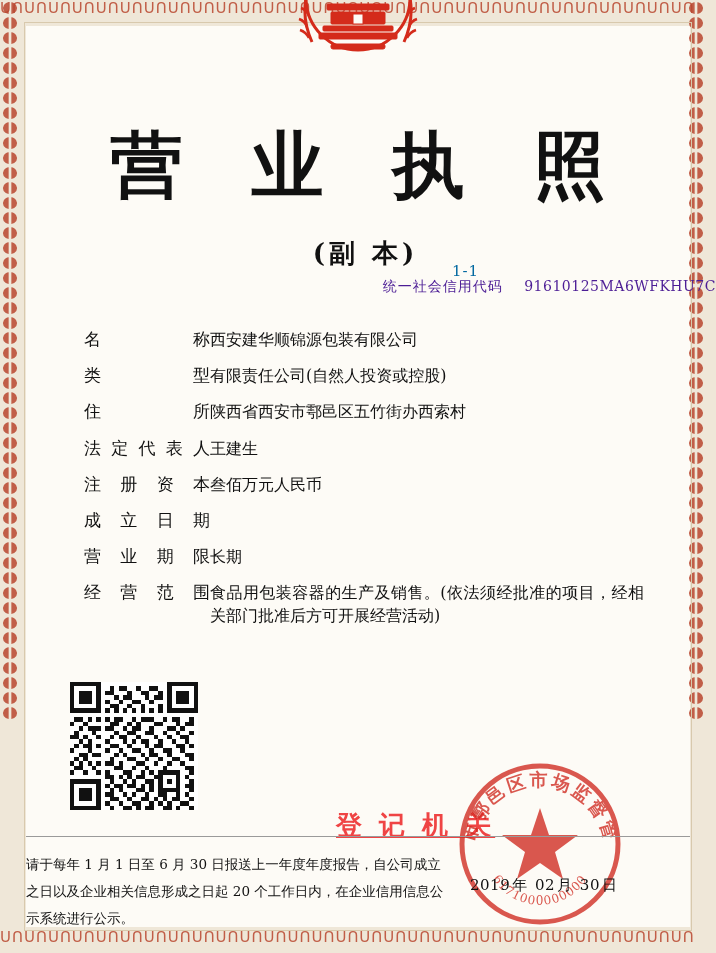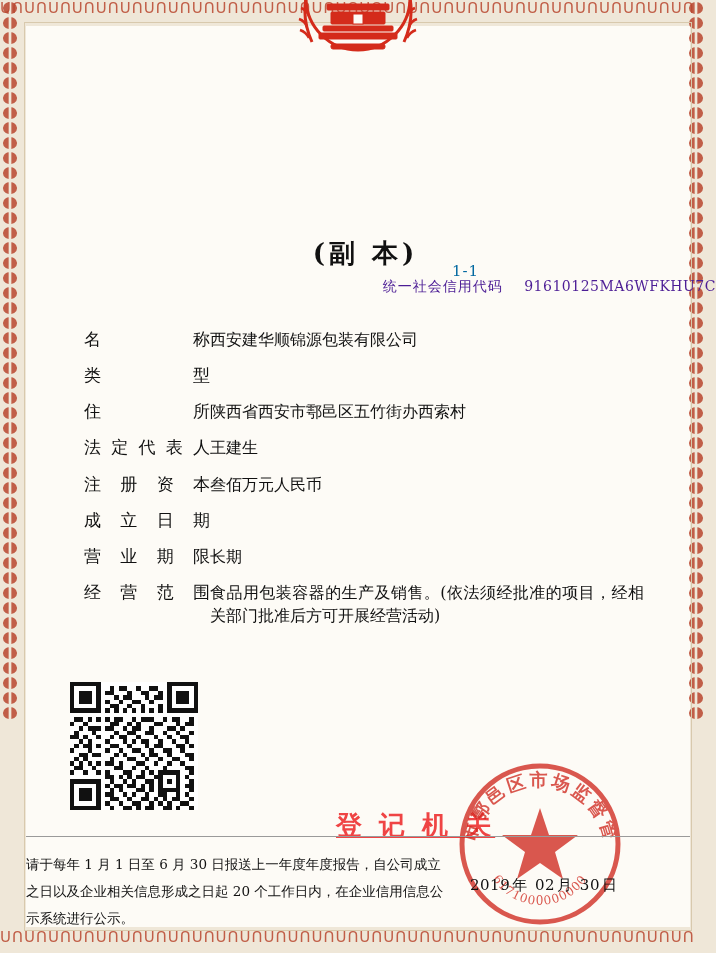--- a/index.html
+++ b/index.html
@@ -337,20 +337,21 @@
 
         <path d="M31 42 q-4 22 6 44" fill="none" stroke-width="3"></path>
         <path d="M135 42 q4 22 -6 44" fill="none" stroke-width="3"></path>
         <path d="M26 52 q6 2 8 8 M24 63 q6 2 8 8 M25 74 q6 2 9 8" fill="none" stroke-width="2.5"></path>
         <path d="M140 52 q-6 2 -8 8 M142 63 q-6 2 -8 8 M141 74 q-6 2 -9 8" fill="none" stroke-width="2.5"></path>
         <rect x="56" y="88" width="54" height="5" rx="2"></rect>
       </g>
     </svg>
   </div>
 
+  <div class="doc-title">营 业 执 照</div>
   <div class="doc-subtitle">(副 本)</div>
   <div class="copy-no">1-1</div>
 
   <div class="credit-row">
     <span class="credit-label">统一社会信用代码</span>
     <span class="credit-code">91610125MA6WFKHU7C</span>
   </div>
 
   <div class="fields">
 
@@ -360,20 +361,21 @@
         <span>称</span>
       </div>
       <div class="field-value">西安建华顺锦源包装有限公司</div>
     </div>
 
     <div class="field-row">
       <div class="field-label">
         <span>类</span>
         <span>型</span>
       </div>
+      <div class="field-value">有限责任公司(自然人投资或控股)</div>
     </div>
 
     <div class="field-row">
       <div class="field-label">
         <span>住</span>
         <span>所</span>
       </div>
       <div class="field-value">陕西省西安市鄠邑区五竹街办西索村</div>
     </div>
 

